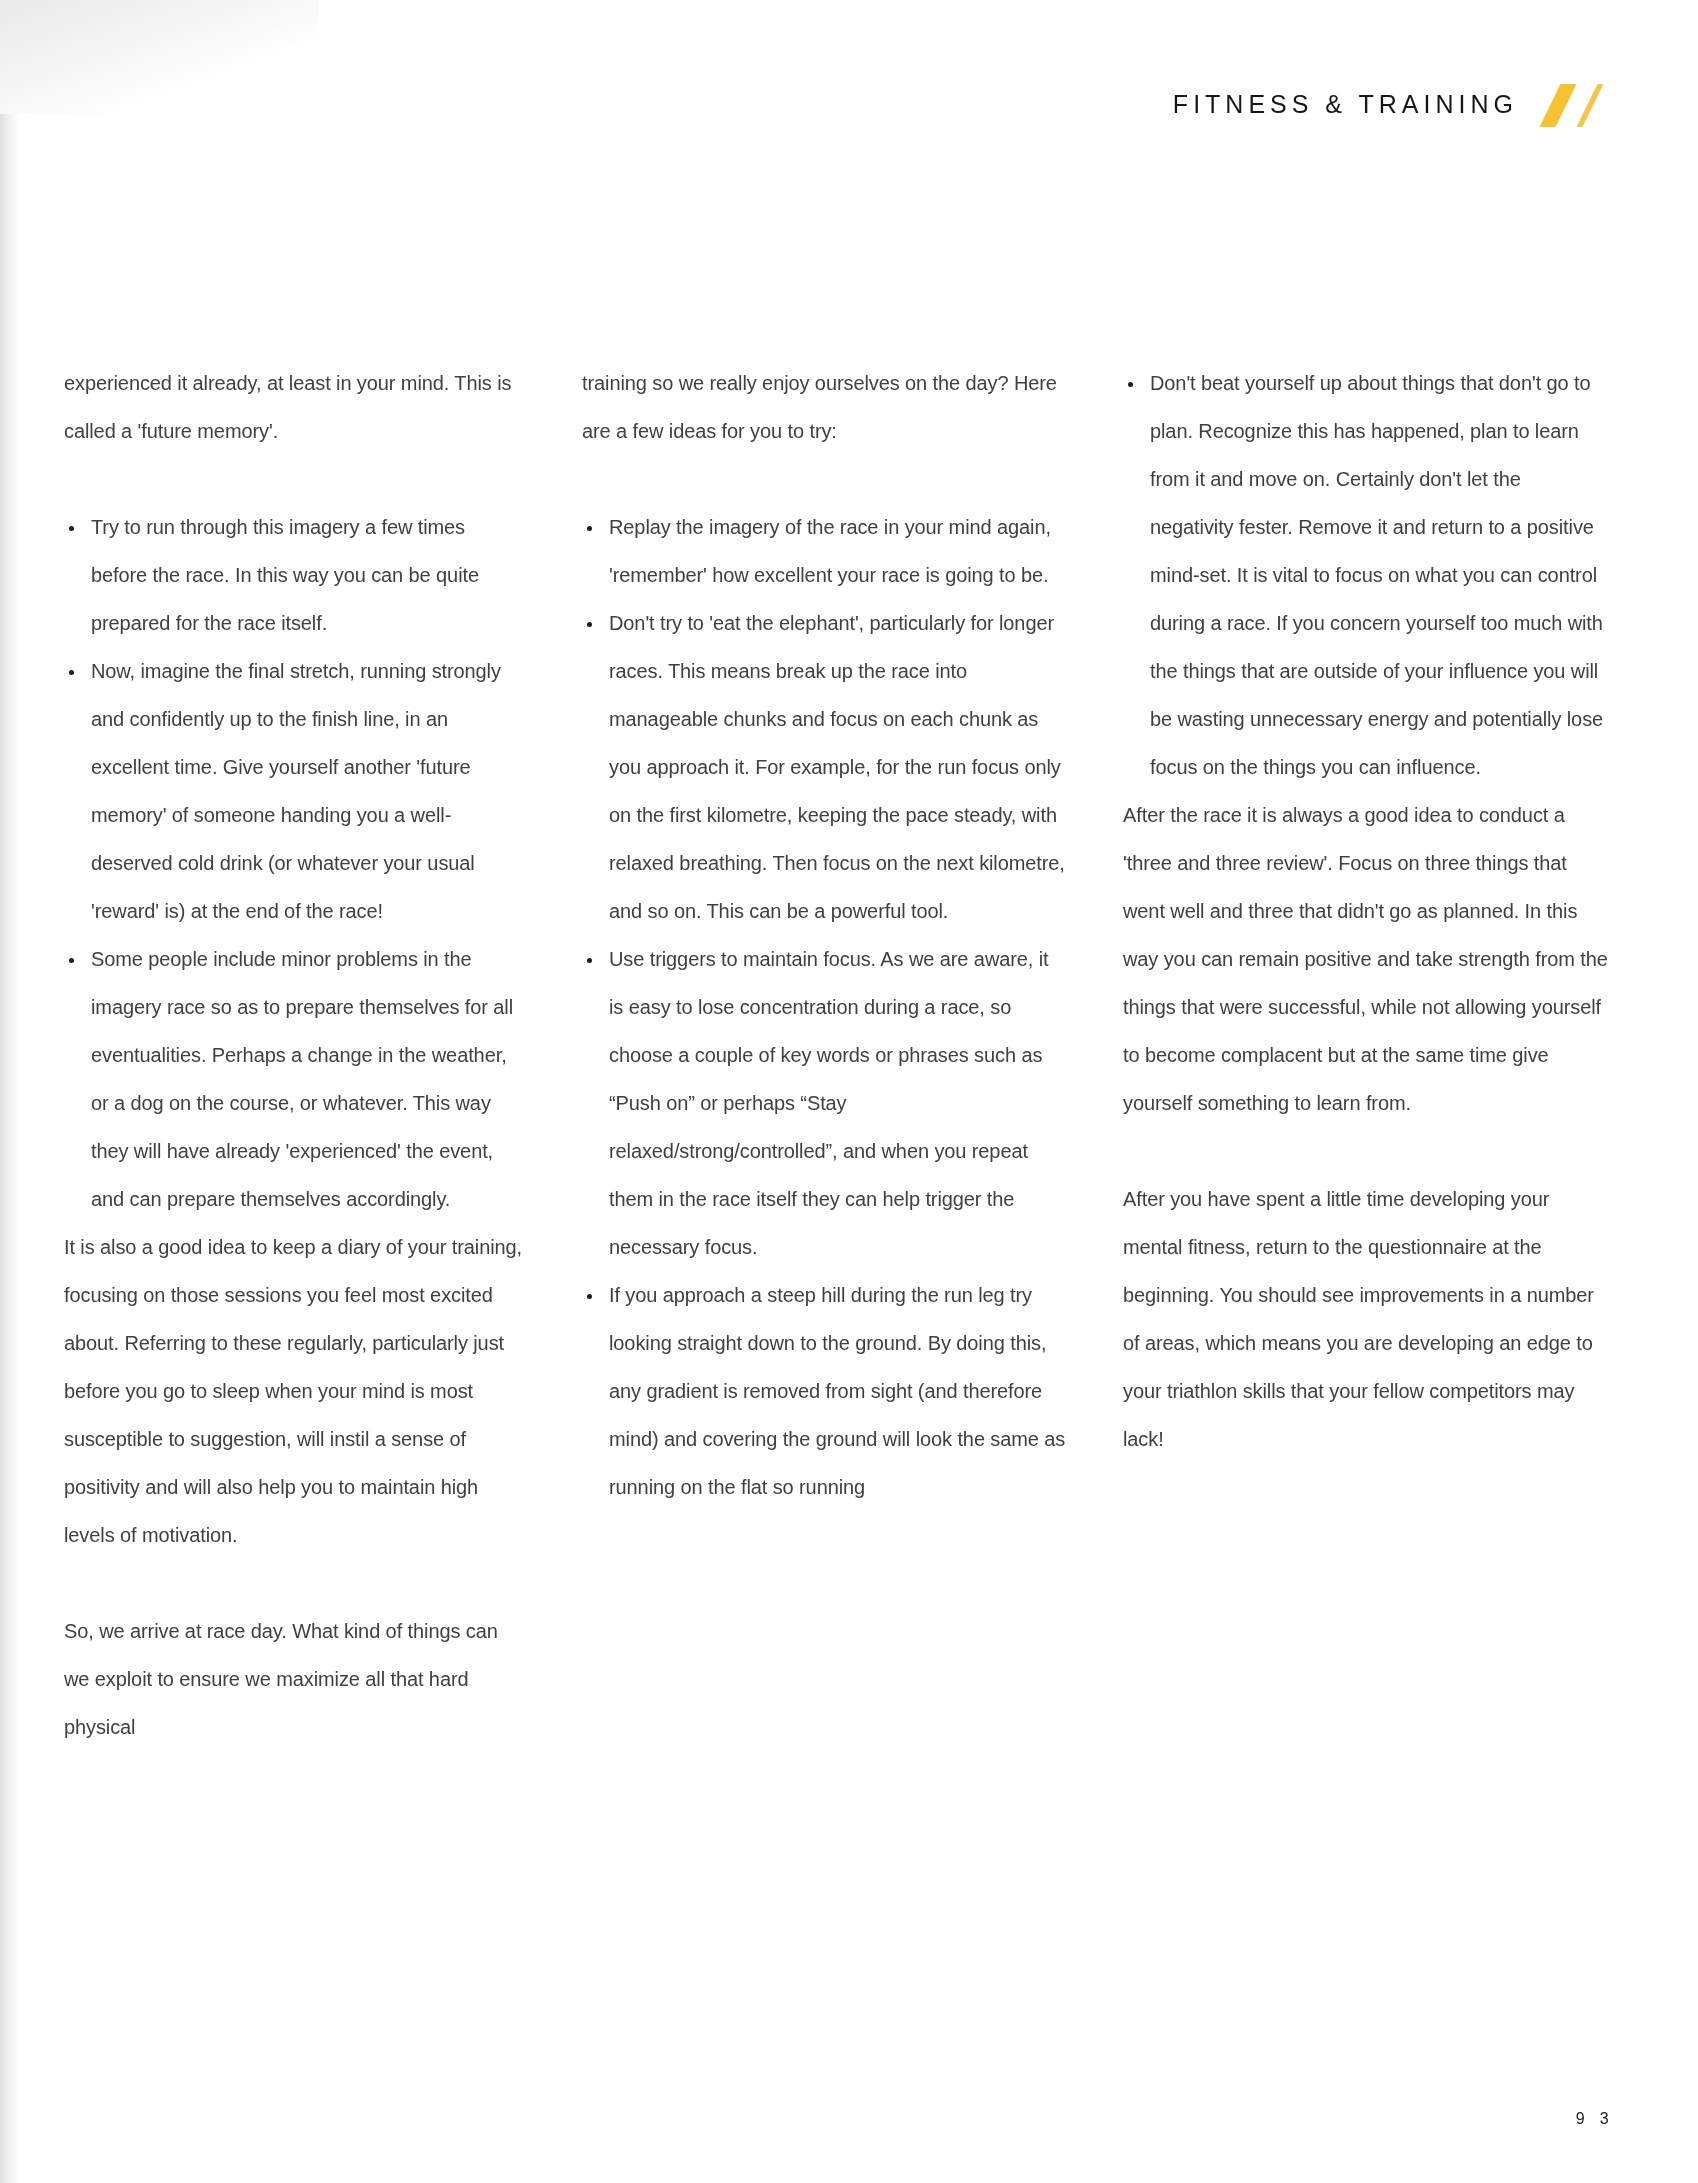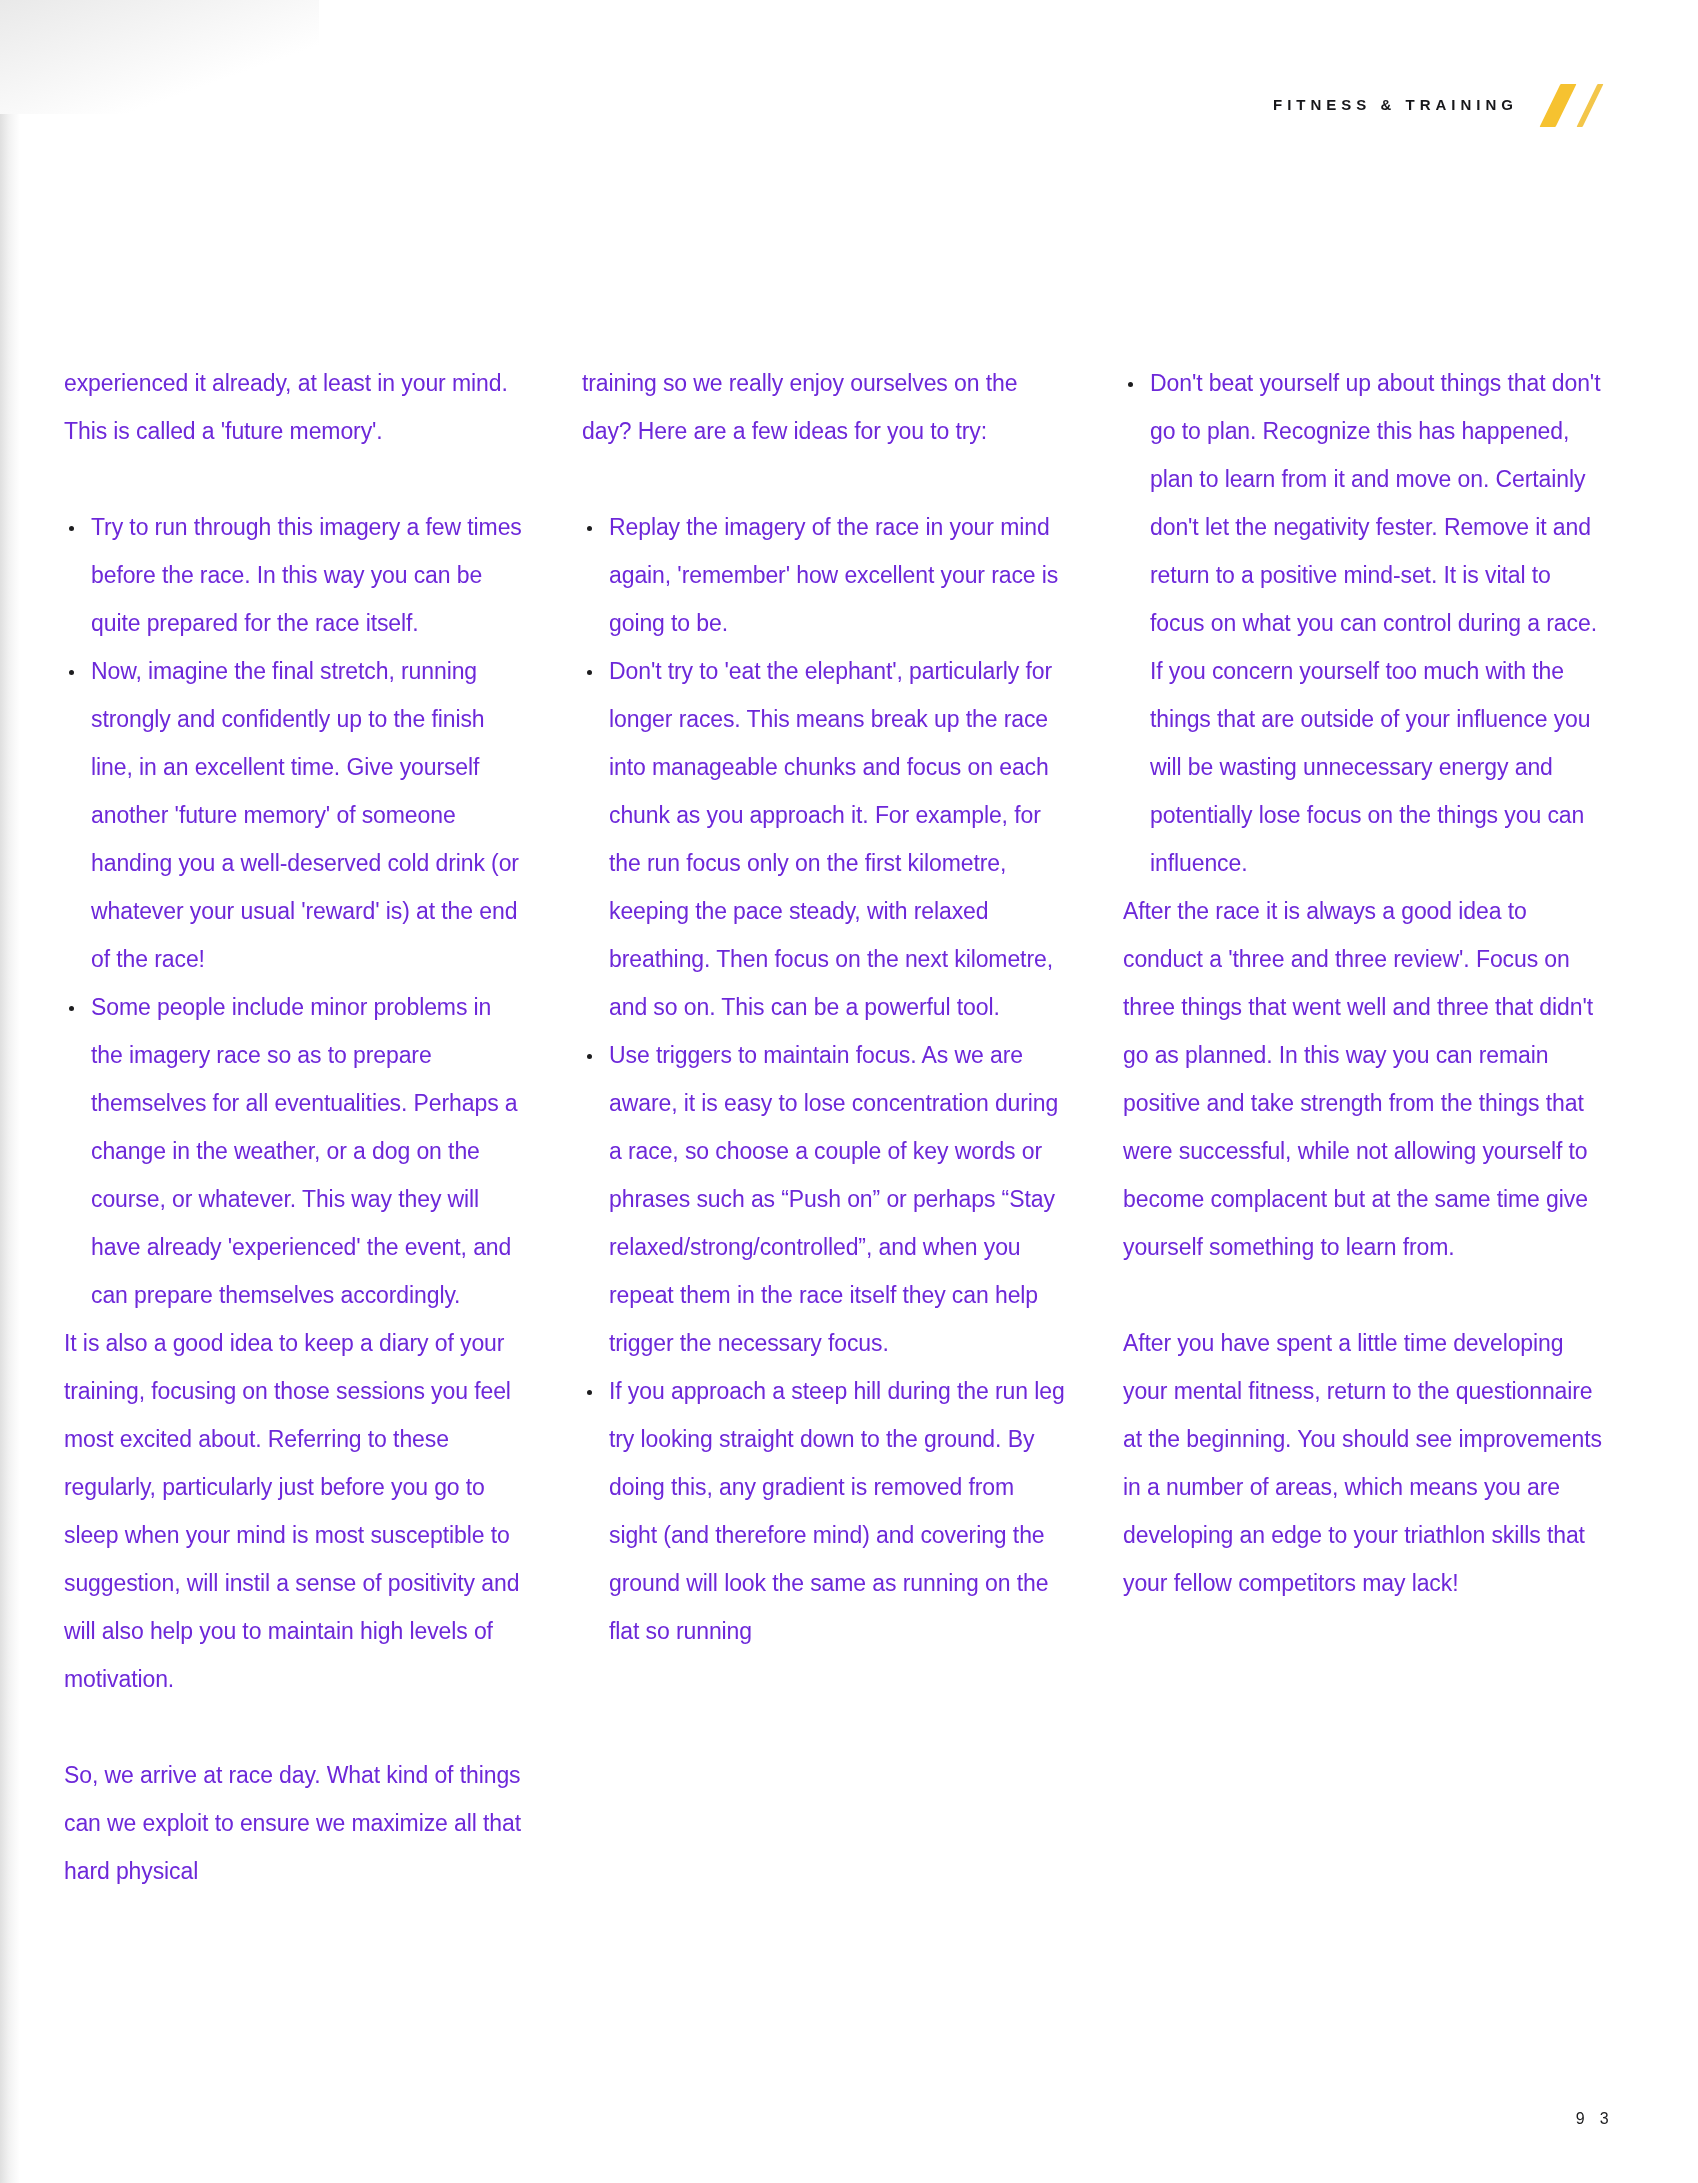--- a/index.html
+++ b/index.html
@@ -39,22 +39,22 @@
   
   .runhead {
     position: absolute;
     top: 82px;
     right: 85px;
     display: flex;
     align-items: center;
     gap: 26px;
   }
   .runhead-title {
-    font-size: 15px;
-    font-weight: bold;
+    font-size: 25px;
+    font-weight: normal;
     letter-spacing: 5px;
     color: #17171a;
     white-space: nowrap;
   }
   .runhead-slashes {
     position: relative;
     width: 70px;
     height: 44px;
   }
   .slash-thick {
@@ -87,24 +87,24 @@
     display: flex;
     gap: 56px;
   }
   .col {
     width: 462px;
     flex: 0 0 462px;
   }
   .col--wide { width: 485px; flex-basis: 485px; }
 
   p.para, li.bullet {
-    font-size: 23px;
+    font-size: 20px;
     line-height: 48px;
     margin: 0;
-    color: #6d28d9;
+    color: #404040;
     font-weight: 400;
     letter-spacing: -0.1px;
   }
 
   p.para { margin-bottom: 48px; }
   p.para:last-child { margin-bottom: 0; }
 
   ul.bullets {
     list-style: none;
     margin: 0 0 0 0;

